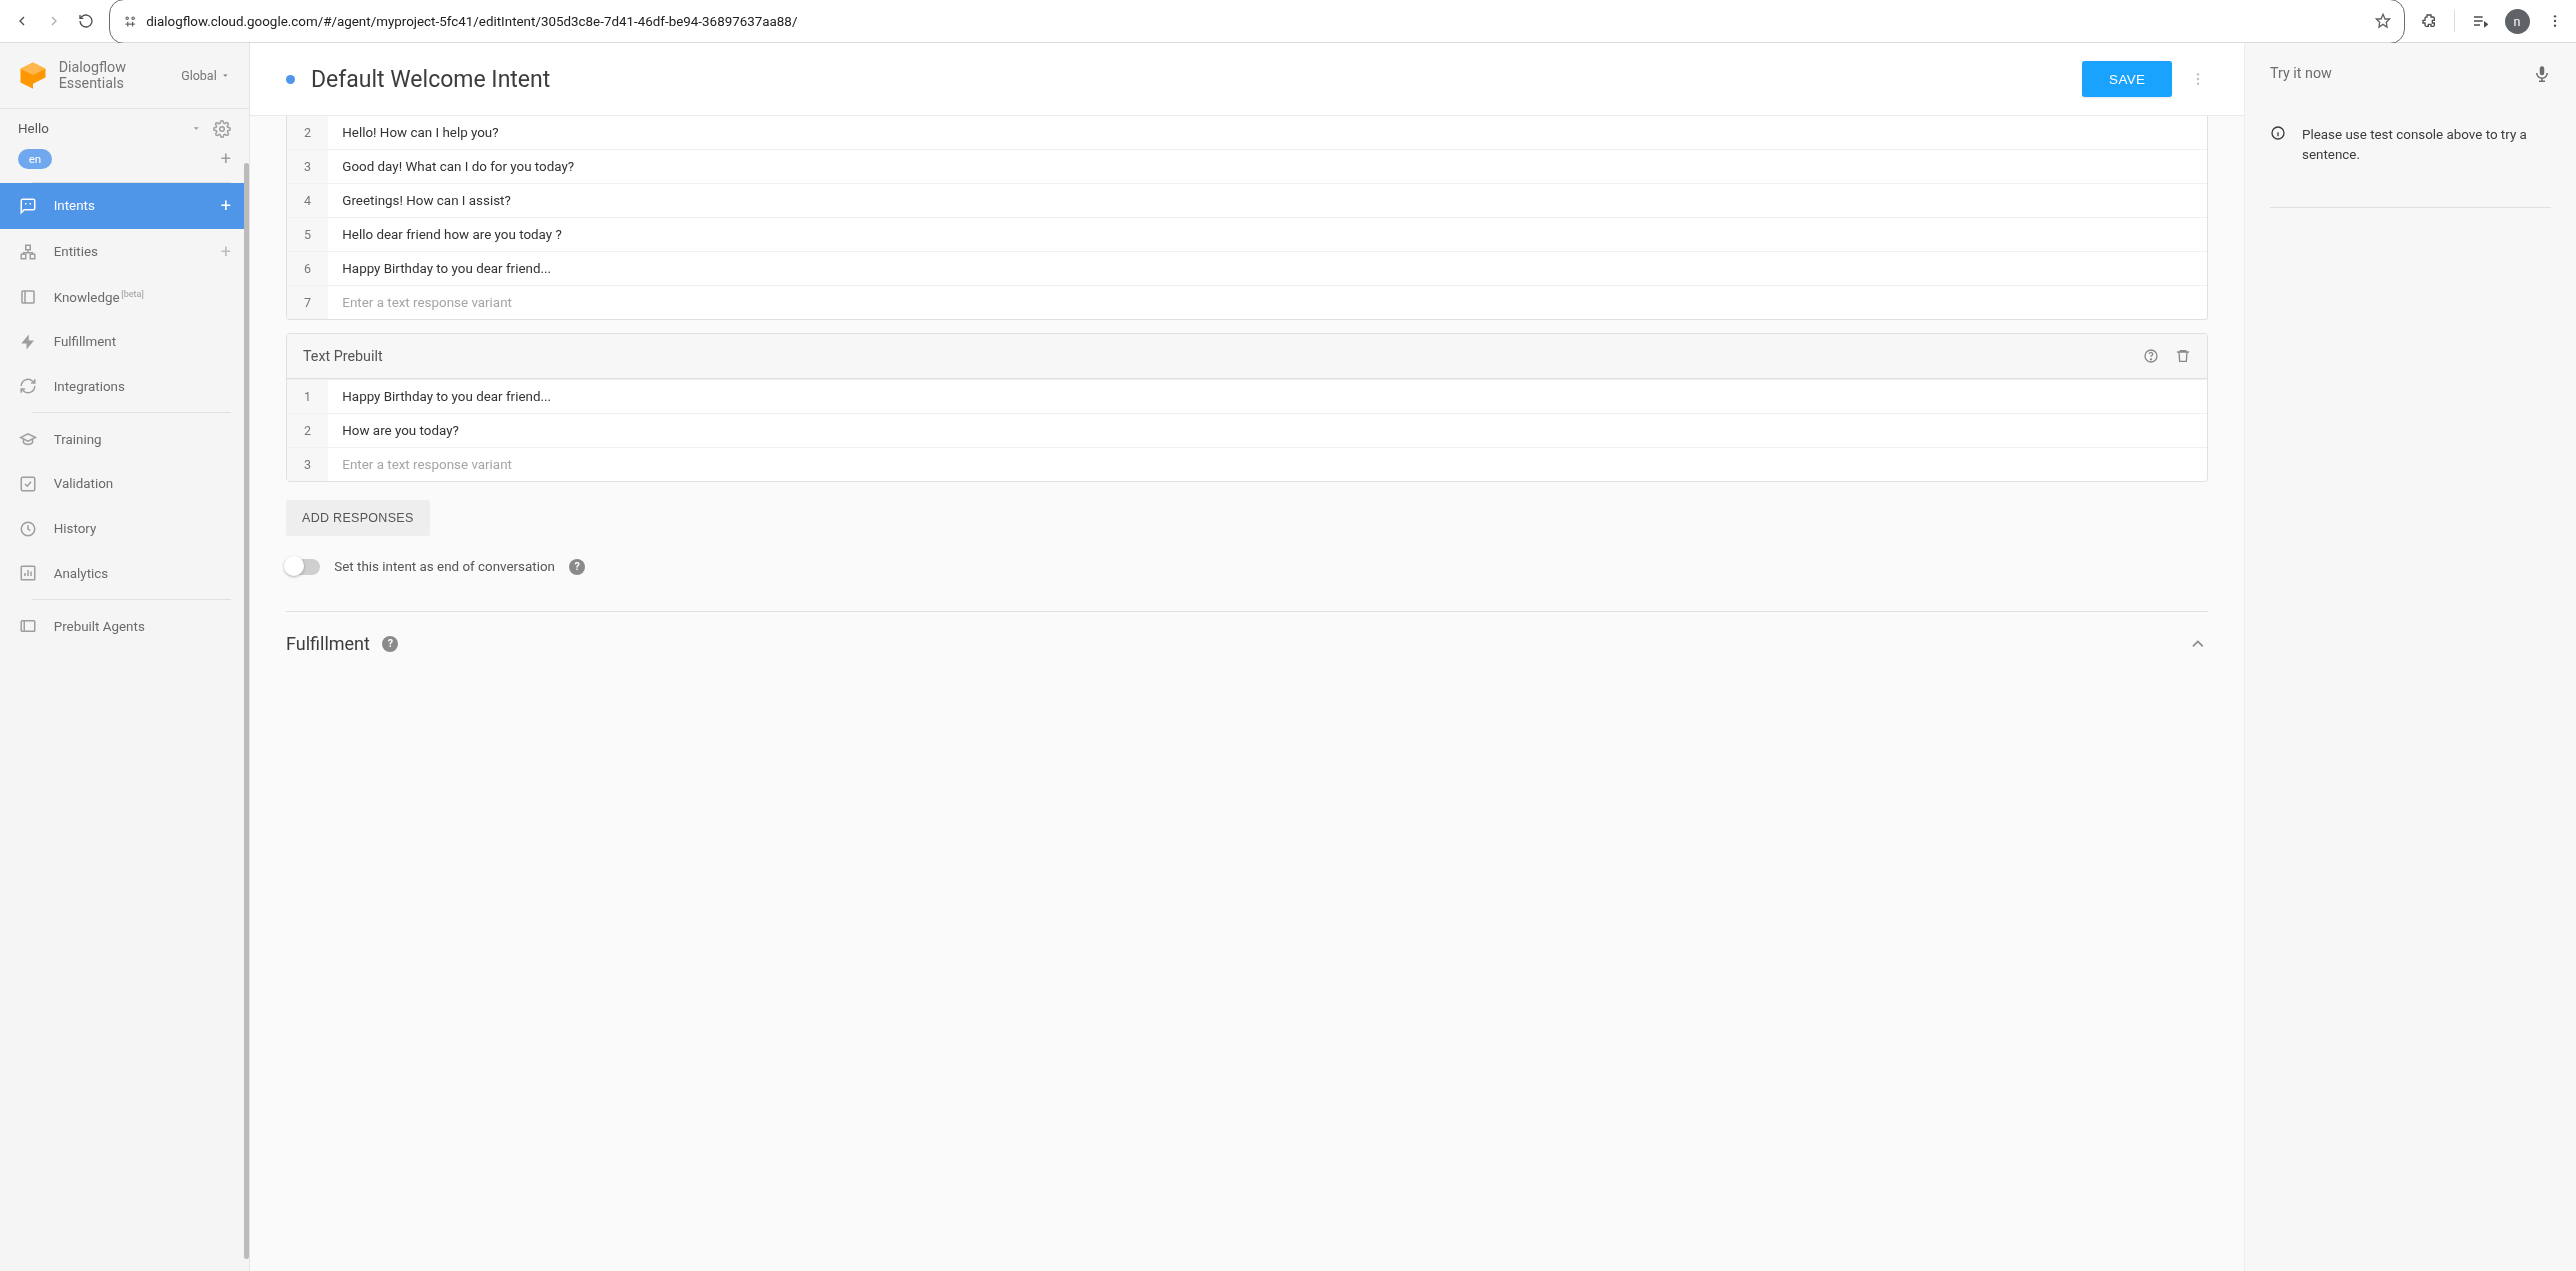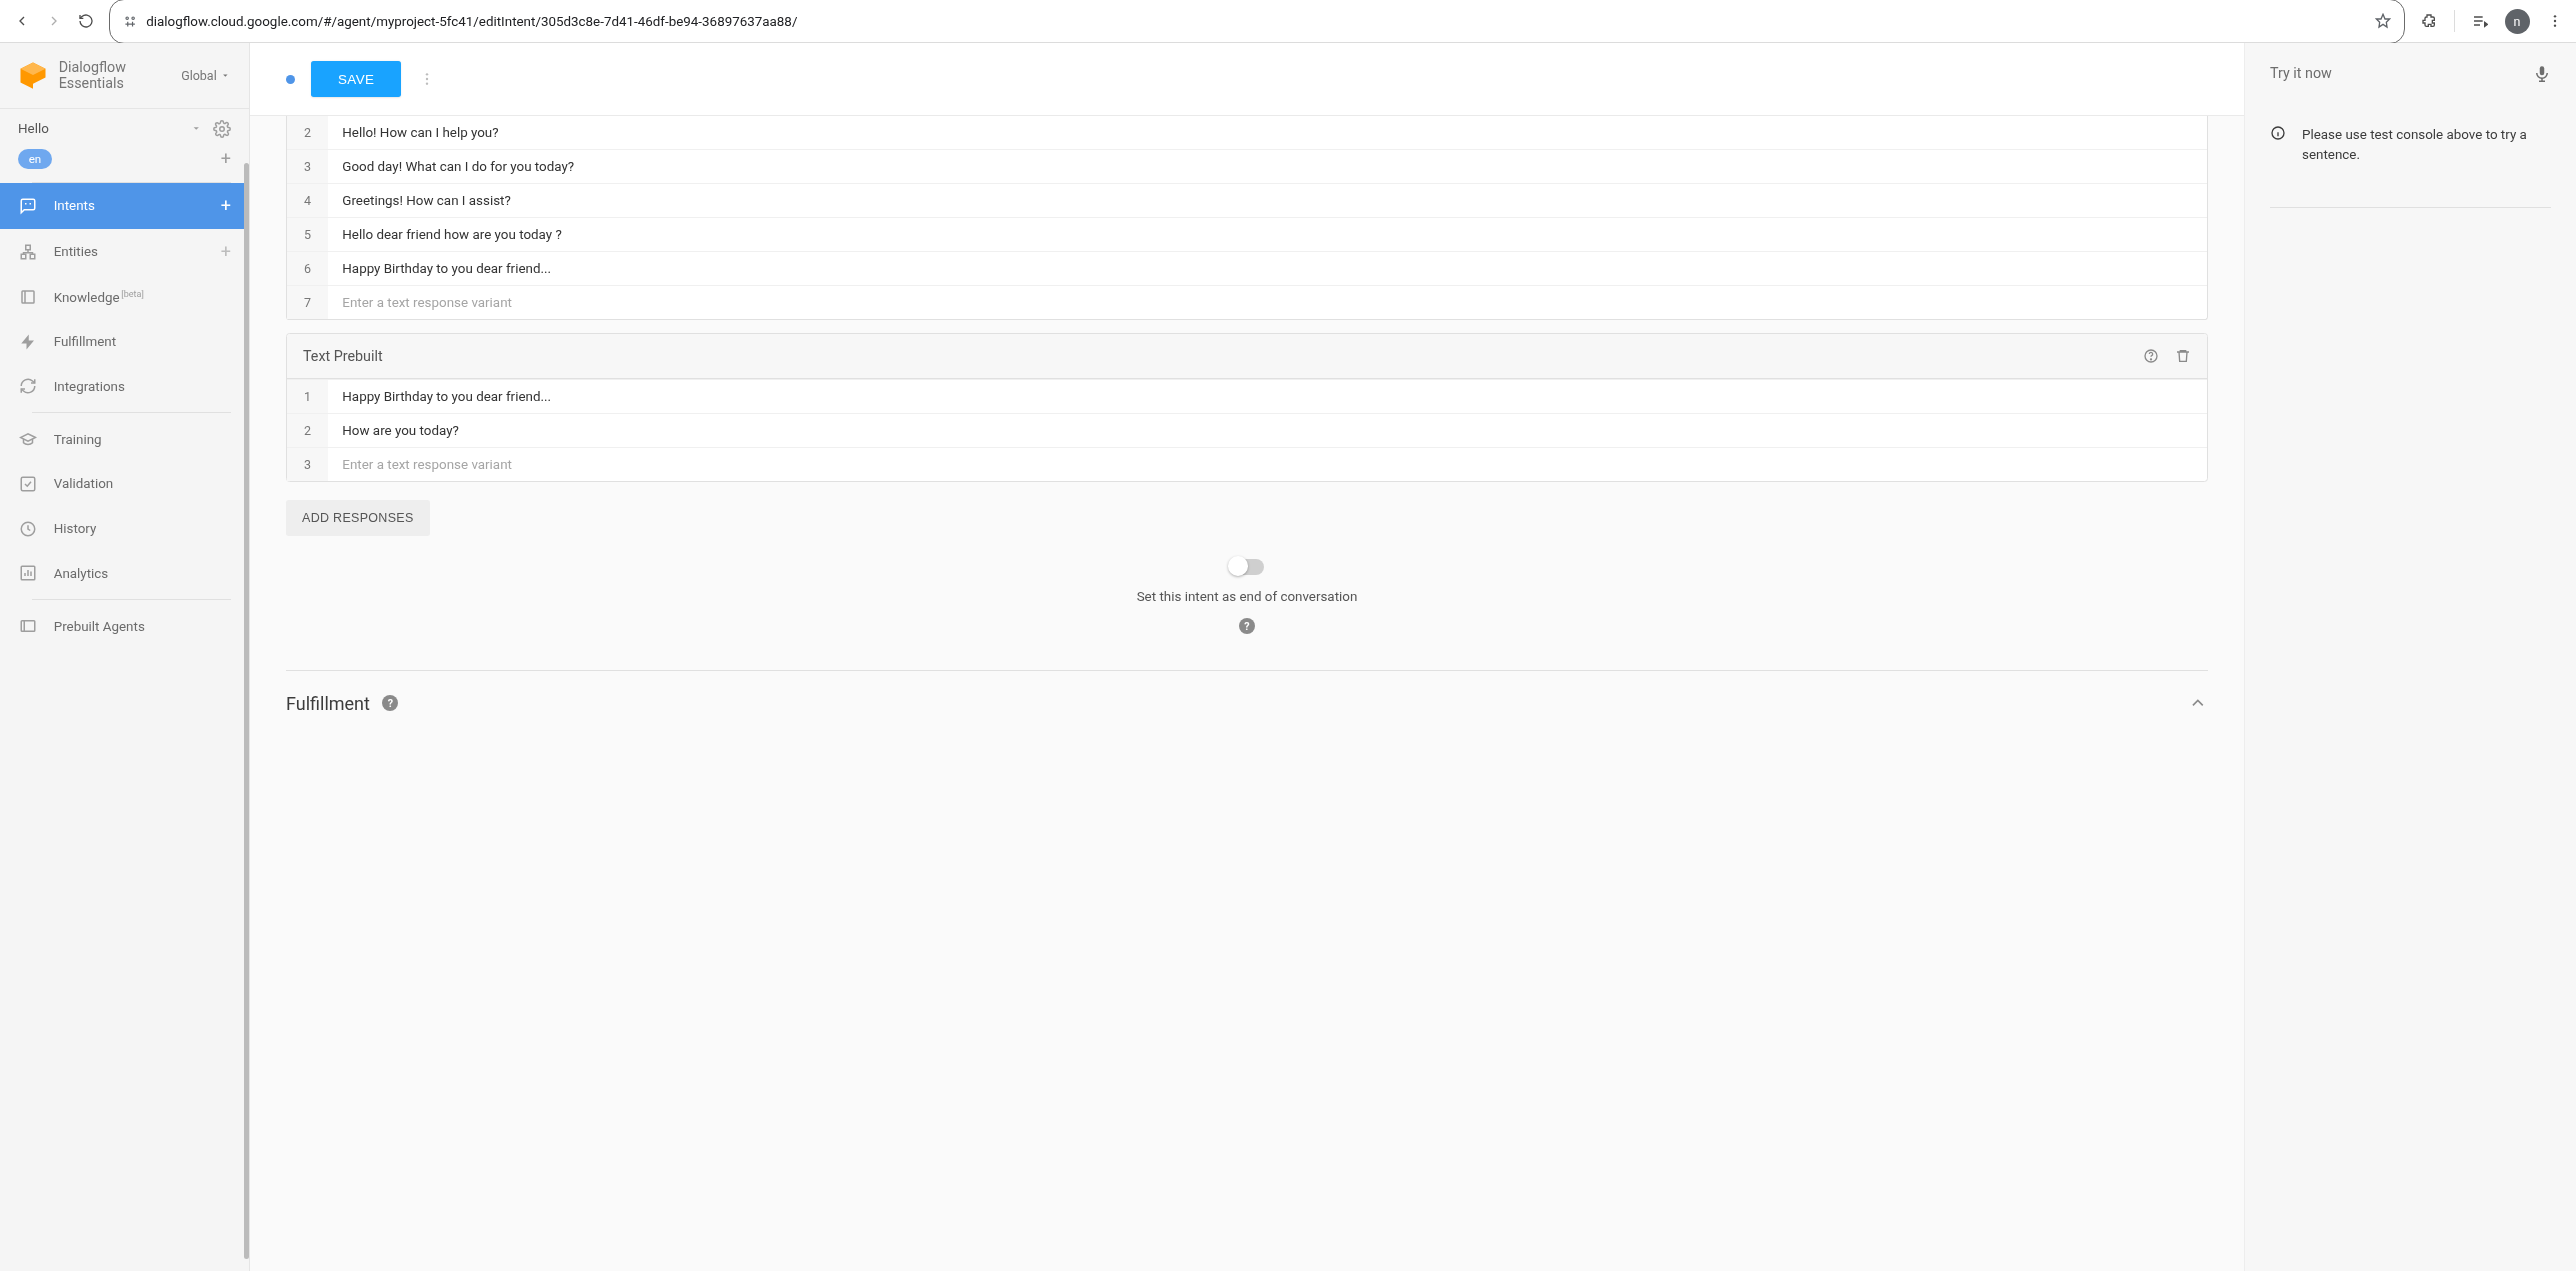--- a/index.html
+++ b/index.html
@@ -79,21 +79,21 @@
     background: #f7f7f7; align-self: stretch; display: flex; align-items: center; justify-content: center;
   }
   .row-text { flex: 1; padding: 9px 14.3px; font-size: 13.4px; color: #333; }
   .row-text.placeholder { color: #a5a5a5; }
 
   .add-responses-btn {
     display: inline-block; background: #eeeeee; color: #555; border: none;
     padding: 10.7px 16px; font-size: 12.5px; letter-spacing: 0.3px; cursor: pointer;
     border-radius: 2.7px; margin-top: 5.4px;
   }
-  .end-convo-row { display: flex; align-items: center; gap: 14.3px; margin-top: 23px; color: #555; font-size: 13.4px; flex-direction: column; }
+  .end-convo-row { display: flex; align-items: center; gap: 14.3px; margin-top: 23px; color: #555; font-size: 13.4px; }
   .toggle { width: 34px; height: 16px; background: #cfcfcf; border-radius: 9px; position: relative; }
   .toggle-knob { position: absolute; left: -1.8px; top: -2.7px; width: 19.7px; height: 19.7px; background: #fff; border-radius: 50%; box-shadow: 0 0.9px 2.7px rgba(0,0,0,0.3); }
   .help-circ { width: 16px; height: 16px; border-radius: 50%; background: #8a8a8a; color: #fff; display: flex; align-items: center; justify-content: center; font-size: 10.7px; font-weight: bold; }
 
   .big-sep { height: 0.9px; background: #e0e0e0; margin: 36px 0 21.5px 0; }
   .section-row { display: flex; align-items: center; gap: 12.5px; padding: 0 0 9px 0; }
   .section-title { font-size: 18px; color: #3c3c3c; }
   .section-caret { margin-left: auto; color: #8a8a8a; cursor: pointer; }
 
   
@@ -313,20 +313,21 @@
           </span>
         <span>Prebuilt Agents</span>
       </div>
     </nav>
   </aside>
 
   <div class="main">
     <div class="content">
       <div class="content-header">
         <span class="blue-dot"></span>
+        <span class="intent-title">Default Welcome Intent</span>
         <button class="save-btn">SAVE</button>
         <span class="kebab">
           <svg width="16" height="16" viewBox="0 0 24 24" fill="currentColor">
               <circle cx="12" cy="5" r="1.8"></circle>
               <circle cx="12" cy="12" r="1.8"></circle>
               <circle cx="12" cy="19" r="1.8"></circle>
             </svg>
         </span>
       </div>
 

